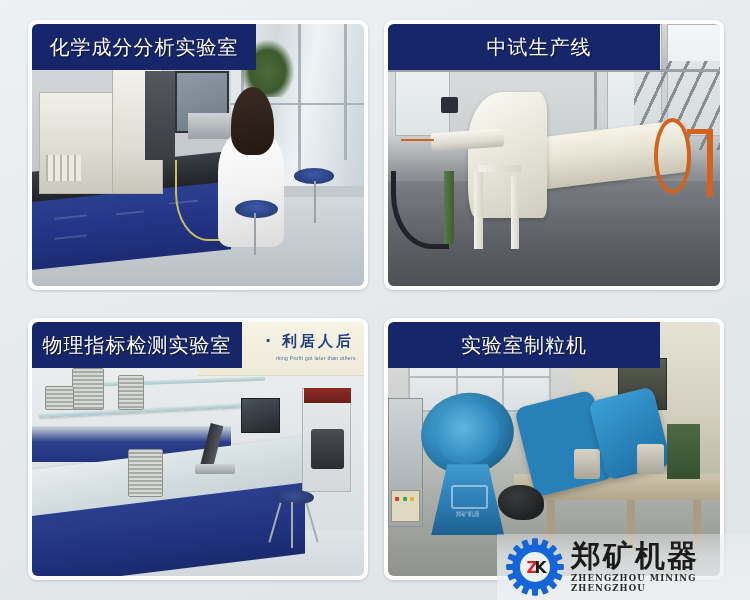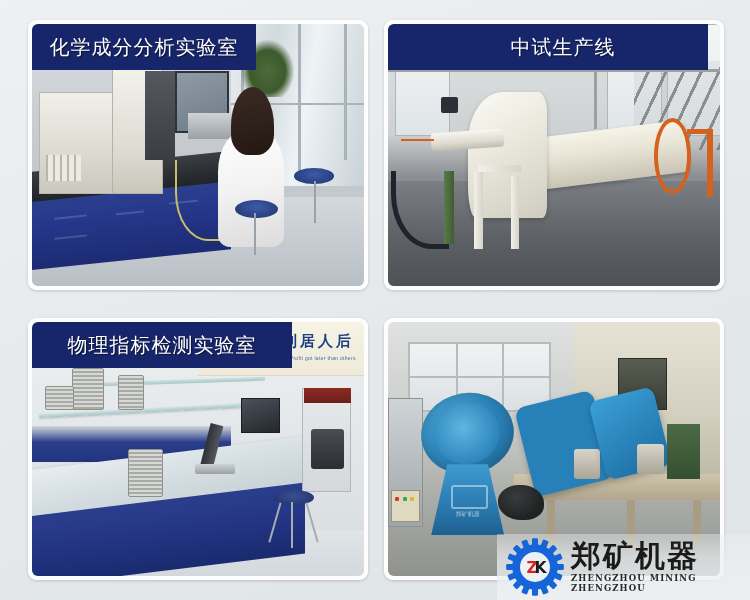--- a/index.html
+++ b/index.html
@@ -57,22 +57,22 @@
   .caption-text {
     color: #ffffff;
     font-size: 20px;
     letter-spacing: 1px;
     font-weight: 500;
     white-space: nowrap;
     text-shadow: 1px 1px 1px rgba(0,0,0,0.55);
     font-family: "DejaVu Sans", "Liberation Sans", sans-serif;
   }
   .cap-w1 { width: 224px; }
-  .cap-w2 { width: 320px; padding-left: 44px; }
-  .cap-w3 { width: 260px; }
+  .cap-w2 { width: 272px; padding-left: 44px; }
+  .cap-w3 { width: 210px; }
   .cap-w4 { width: 272px; }
 
   
   #p1 { left: 28px;  top: 20px;  width: 340px; height: 270px; }
   #p2 { left: 384px; top: 20px;  width: 340px; height: 270px; }
   #p3 { left: 28px;  top: 318px; width: 340px; height: 262px; }
   #p4 { left: 384px; top: 318px; width: 340px; height: 262px; }
 
   
   .p1-bg {
@@ -591,20 +591,23 @@
         <div class="p4-motor" style="left:56%;top:50%;"></div>
         <div class="p4-disc3"></div>
         <div class="p4-motor" style="left:75%;top:48%;"></div>
         <div class="p4-green"></div>
         <div class="p4-disc1"></div>
         <div class="p4-disc1-inner"></div>
         <div class="p4-stand1"></div>
         <div class="p4-stand1-logo"></div>
         <div class="p4-stand1-text">郑矿机器</div>
         <div class="p4-bag"></div>
+      </div>
+      <div class="caption cap-w4">
+        <span class="caption-text">实验室制粒机</span>
       </div>
     </div>
   </div>
 
   <div id="logo">
     <div id="logo-gear">
       <svg viewBox="0 0 100 100" width="60" height="60" aria-hidden="true">
         <g fill="#1565d8">
           <circle cx="50" cy="50" r="38"></circle>
           <g>

